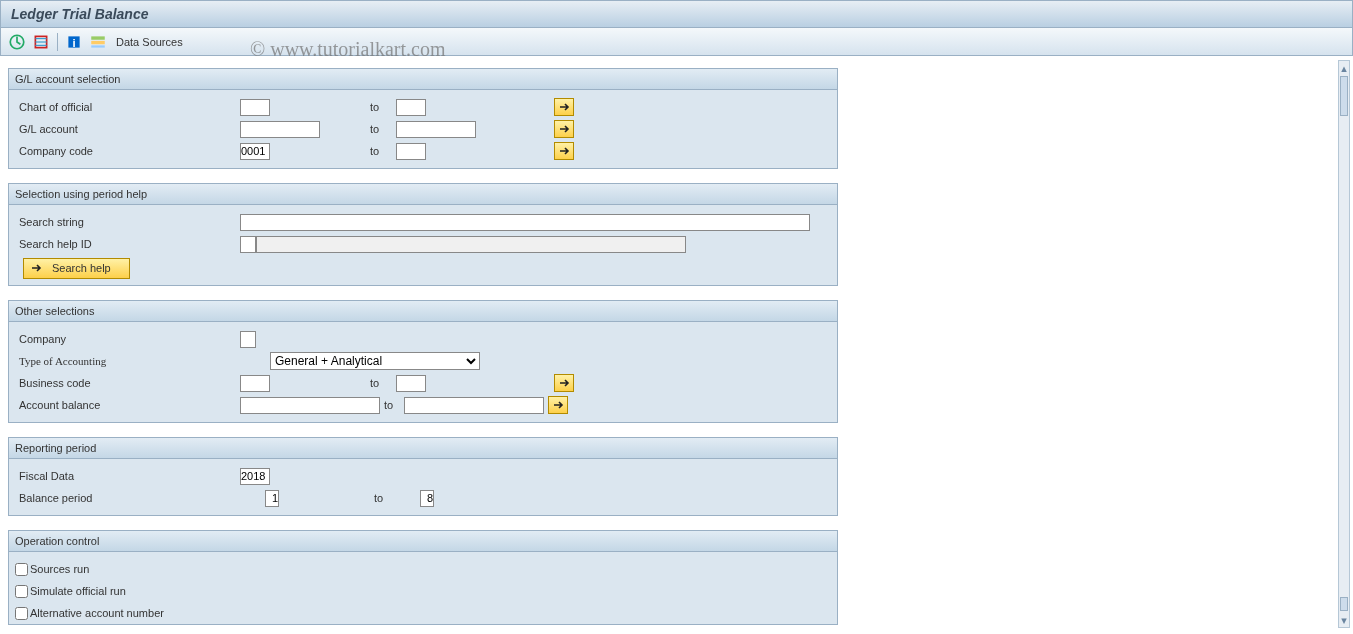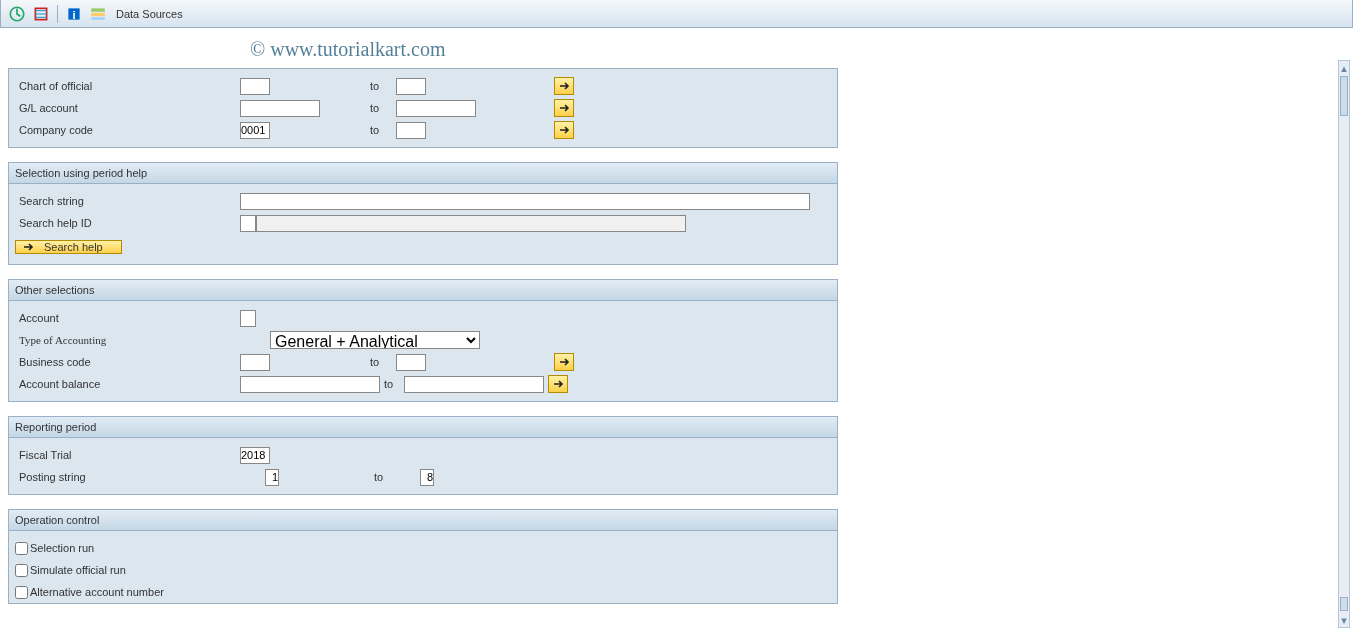--- a/index.html
+++ b/index.html
@@ -15,21 +15,21 @@
     border:1px solid #9ab0c4; border-top:none; padding:2px 6px;
     display:flex; align-items:center; gap:4px;
   }
   .tb-icon {
     width:20px; height:20px; border:1px solid transparent; border-radius:2px;
     display:flex; align-items:center; justify-content:center; cursor:pointer;
   }
   .tb-sep { width:1px; height:18px; background:#9ab0c4; margin:0 2px; }
   .tb-link { font-size:11px; color:#333; padding:2px 4px; cursor:pointer; }
   .watermark {
-    position:absolute; left:250px; top:38px; font-size:20px; color:#0c4a6e;
+    position:absolute; left:250px; top:38px; font-size:20px; color:#737373;
     font-family: "Georgia", serif; opacity:.7; pointer-events:none;
   }
   .content-wrap { position:absolute; left:8px; top:68px; right:16px; bottom:6px; }
   .groupbox {
     border:1px solid #9ab0c4; background:#dbe6ef; margin-bottom:14px; width:830px;
   }
   .group-title {
     background: linear-gradient(to bottom,#e2ecf4,#c4d7e6);
     border-bottom:1px solid #9ab0c4; padding:4px 6px; font-size:11px; color:#333;
   }
@@ -37,47 +37,50 @@
   .row { display:flex; align-items:center; height:22px; }
   .row-label { width:225px; padding-left:4px; }
   .to-label { margin:0 10px 0 100px; width:16px; }
   input.tf {
     height:17px; border:1px solid #888; background:#fff; font-size:11px; padding:0 0;
   }
   input.tf.ro { background:#f0f0f0; }
   .w30{width:30px;} .w80{width:80px;} .w140{width:140px;}
   .w16{width:16px;} .w12{width:14px;padding:0;text-align:center;}
   .wlong{width:430px;} .wxlong{width:570px;}
-  select.sel { height:18px; font-size:16px; border:1px solid #888; background:#fff; width:210px;}
+  select.sel { height:18px; font-size:12px; border:1px solid #888; background:#fff; width:210px;}
   .multi-btn {
     width:20px; height:18px; margin-left:80px;
     background: linear-gradient(to bottom,#fff1a6,#fdd04a);
     border:1px solid #b28b00; cursor:pointer;
     display:flex; align-items:center; justify-content:center;
   }
   .multi-btn svg{width:12px;height:12px;}
   .btn {
-    height:14px; padding:0 18px 0 6px; border:1px solid #b28b00;
+    height:21px; padding:0 18px 0 6px; border:1px solid #b28b00;
     background: linear-gradient(to bottom,#fff1a6,#fdd04a);
     cursor:pointer; display:inline-flex; align-items:center; gap:10px; font-size:11px;
-    margin-left:0;
+    margin-left:8px;
   }
   .chk { width:13px; height:13px; margin-right:2px; vertical-align:middle; }
   .chk-wrap { display:inline-flex; align-items:center; margin-right:2px;}
   .scrollbar-v { position:absolute; right:3px; top:60px; bottom:6px; width:12px;
     background:#e7edf3; border:1px solid #b5c7d6; }
   .sb-arrow { height:14px; display:flex; align-items:center; justify-content:center; color:#6a85a0;}
   .sb-thumb { height:40px; background:#cddceb; border:1px solid #9ab0c4; margin:1px;}
   .sb-thumb.bottom{ position:absolute; bottom:15px; left:0; right:0;}
 </style>
 </head>
 <body>
 
 <div class="app">
 
+  <div class="title-bar">
+    <span>Ledger Trial Balance</span>
+  </div>
 
   <div class="toolbar">
     <div class="tb-icon">
       <svg viewBox="0 0 16 16">
           <circle cx="8" cy="8" r="6" fill="none" stroke="#2a6" stroke-width="1.5"></circle>
           <path d="M8 3 L8 8 L11 10" stroke="#2a6" fill="none" stroke-width="1.5"></path>
         </svg>
     </div>
     <div class="tb-icon">
       <svg viewBox="0 0 16 16">
@@ -102,20 +105,21 @@
         </svg>
     </div>
     <div class="tb-link">Data Sources</div>
   </div>
 
   <div class="watermark">© www.tutorialkart.com</div>
 
   <div class="content-wrap">
 
     <div class="groupbox">
+      <div class="group-title">G/L account selection</div>
       <div class="group-body">
         <div class="row">
           <div class="row-label">Chart of official</div>
           <input class="tf w30" style="">
           <span class="to-label">to</span>
           <input class="tf w30" style="">
           <div class="multi-btn" style="margin-left:128px;">
             <svg viewBox="0 0 12 12">
                 <path d="M2 6 L10 6 M7 3 L10 6 L7 9" stroke="#222" stroke-width="1.6" fill="none"></path>
               </svg>
@@ -166,21 +170,21 @@
             <span>Search help</span>
           </div>
         </div>
       </div>
     </div>
 
     <div class="groupbox">
       <div class="group-title">Other selections</div>
       <div class="group-body">
         <div class="row">
-          <div class="row-label">Account</div>
+          <div class="row-label">Company</div>
           <input class="tf w16" style="">
         </div>
         <div class="row">
           <div class="row-label" style="width:255px;font-family:Liberation Serif, serif;">Type of Accounting</div>
           <select class="sel">
             <option>General + Analytical</option>
           </select>
         </div>
         <div class="row">
           <div class="row-label">Business code</div>
@@ -204,38 +208,38 @@
               </svg>
           </div>
         </div>
       </div>
     </div>
 
     <div class="groupbox">
       <div class="group-title">Reporting period</div>
       <div class="group-body">
         <div class="row">
-          <div class="row-label">Fiscal Trial</div>
+          <div class="row-label">Fiscal Data</div>
           <input class="tf w30" value="2018" style="">
         </div>
         <div class="row">
-          <div class="row-label" style="width:250px;">Posting string</div>
+          <div class="row-label" style="width:250px;">Balance period</div>
           <input class="tf w12" style="text-align: right;" value="1">
           <span style="margin-left:95px;margin-right:30px;width:16px;">to</span>
           <input class="tf w12" style="text-align: right;" value="8">
         </div>
       </div>
     </div>
 
     <div class="groupbox" style="margin-bottom:0;">
       <div class="group-title">Operation control</div>
       <div class="group-body" style="padding-bottom:0;">
         <div class="row">
           <input type="checkbox" class="chk" style="">
-          <span>Selection run</span>
+          <span>Sources run</span>
         </div>
         <div class="row">
           <input type="checkbox" class="chk" style="">
           <span>Simulate official run</span>
         </div>
         <div class="row">
           <input type="checkbox" class="chk" style="">
           <span>Alternative account number</span>
         </div>
       </div>

